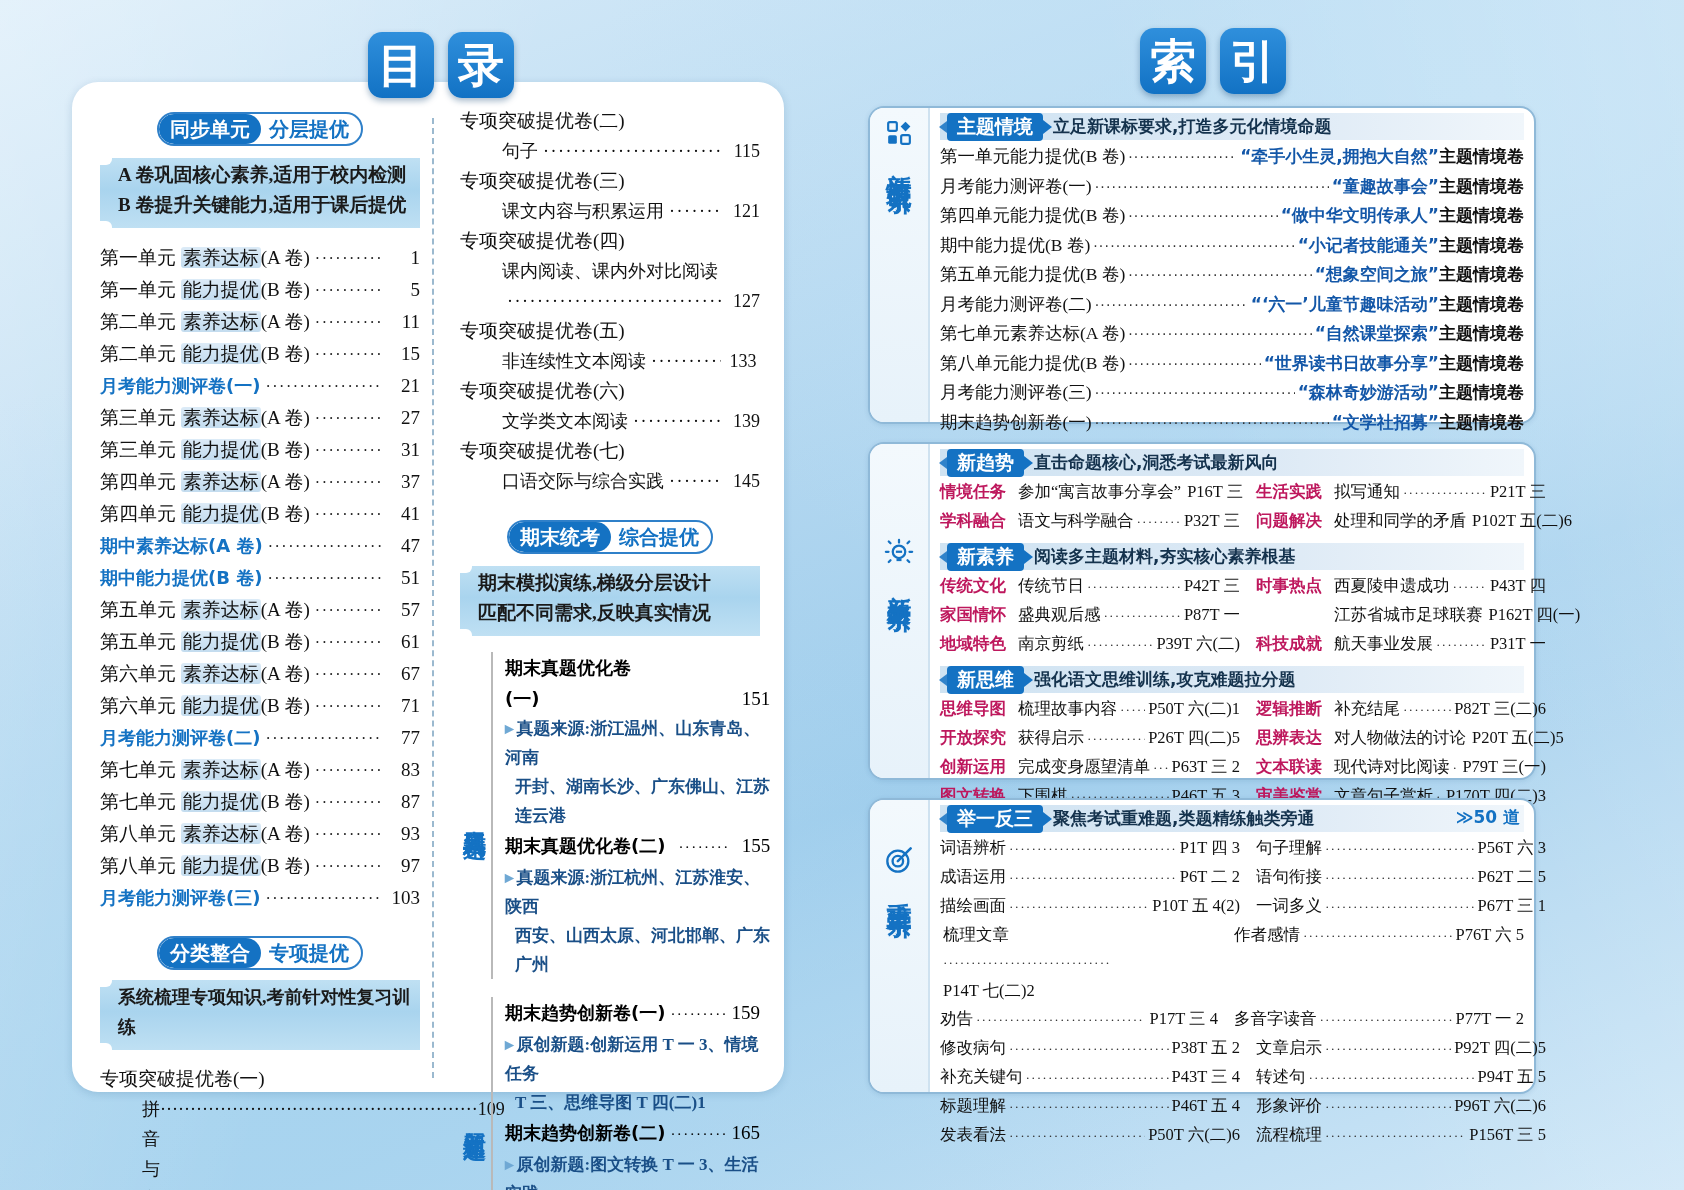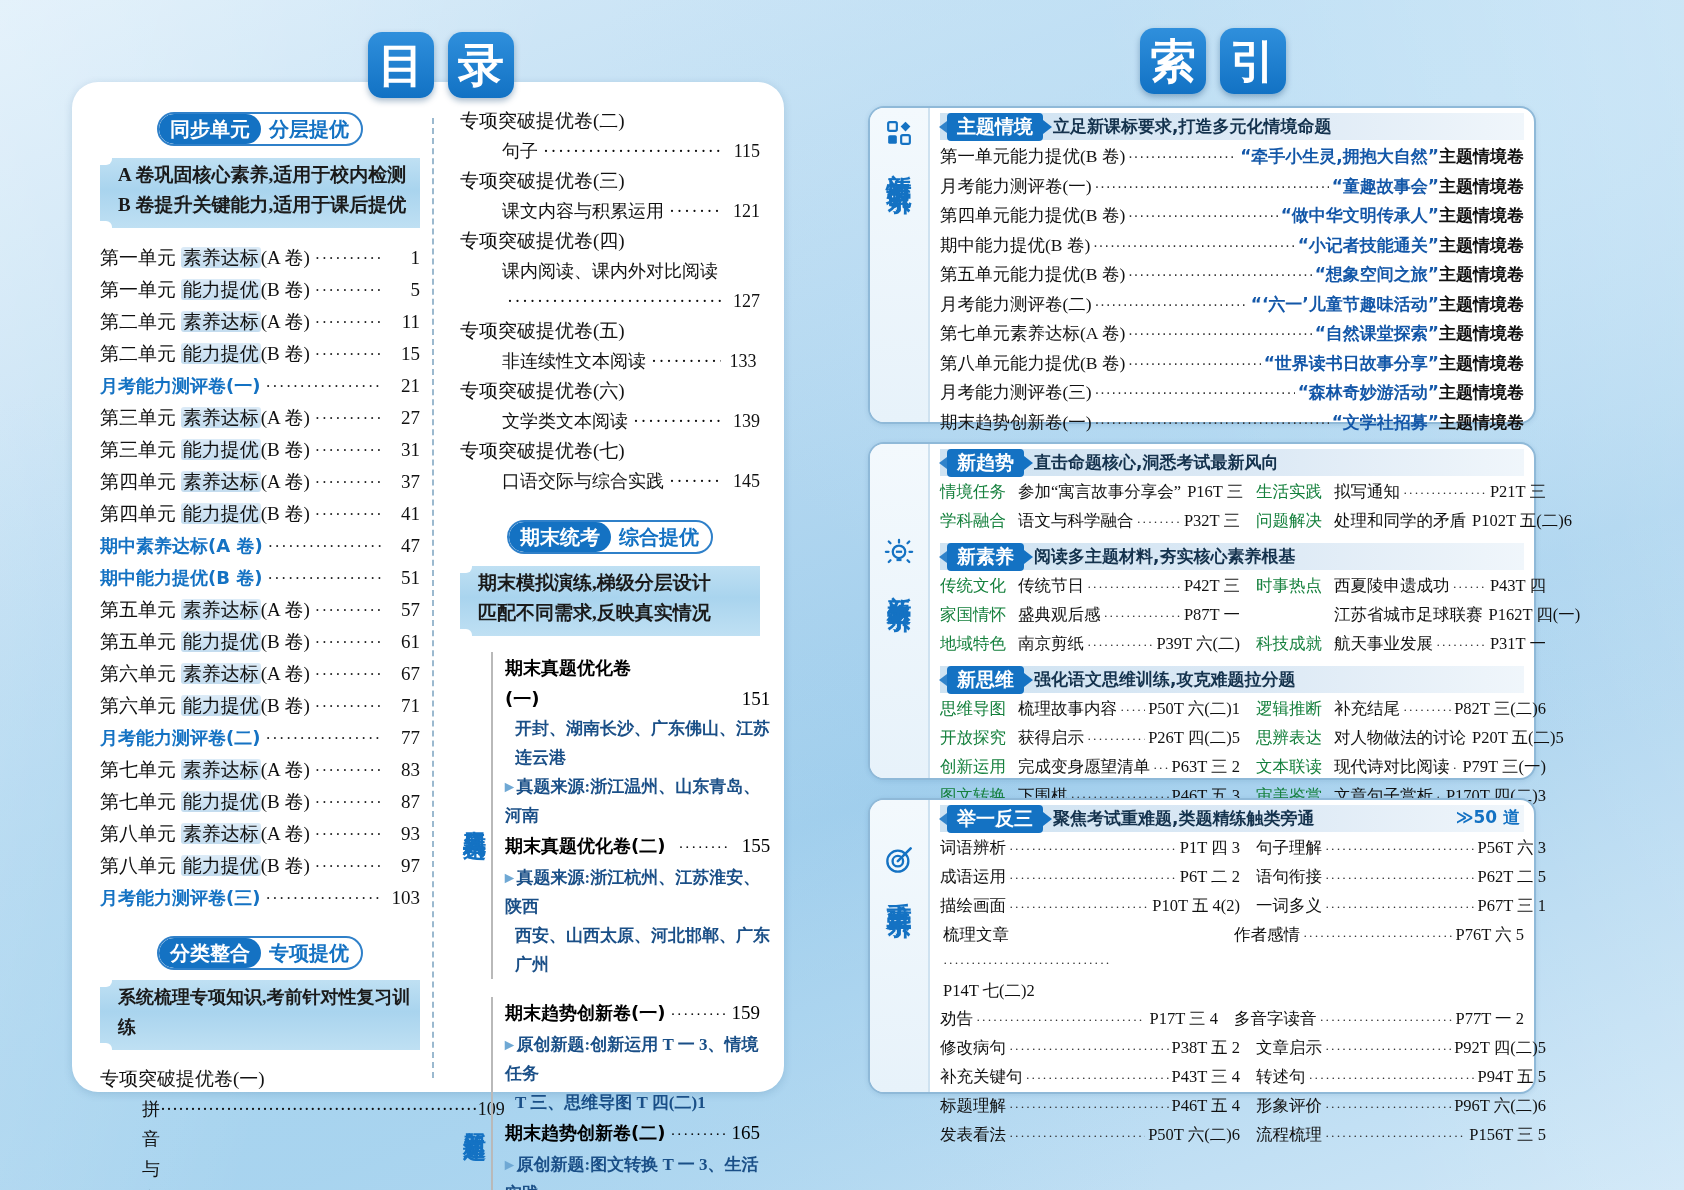--- a/index.html
+++ b/index.html
@@ -157,21 +157,21 @@
   .irow { display:flex; align-items:baseline; font-size:17px; line-height:28.5px; color:#111; white-space:nowrap;
           font-family:"DejaVu Sans","Liberation Sans",sans-serif; }
   .irow .lbl { font-family:"Liberation Serif", serif; font-size:17.5px; }
   .irow .dots { flex:1; overflow:hidden; letter-spacing:1.2px; font-size:14px; color:#333; margin:0 3px; }
   .irow .val { color:#1357a8; font-weight:bold; font-size:17px; }
 
   
   .twocol { display:flex; }
   .kv { display:flex; align-items:baseline; line-height:28px; white-space:nowrap; }
   .kv .k {
-    color:#15803d; font-weight:normal; font-size:16.5px;
+    color:#be185d; font-weight:bold; font-size:16.5px;
     font-family:"DejaVu Sans","Liberation Sans",sans-serif;
     width:78px; flex:0 0 78px;
   }
   .kv .v { font-size:16.5px; color:#111; font-family:"Liberation Serif",serif; }
   .kv .dots { flex:1; overflow:hidden; letter-spacing:1.1px; font-size:13.5px; color:#333; margin:0 3px; }
   .kv .p { font-size:16.5px; color:#111; font-family:"Liberation Serif",serif; }
 
   .count-badge {
     position:absolute; right:14px; top:6px;
     color:#1472c3; font-weight:bold; font-size:17px;
@@ -410,22 +410,22 @@
 
   <div style="display:flex; margin-top:16px;">
     <div class="vrail" style="flex:0 0 30px; text-align:center;">真题精选</div>
     <div style="border-left:2px solid #b9b9b9; padding-left:12px; flex:1;" id="zhenti-items">
         <div>
           <div style="display:flex;align-items:flex-end;font-size:19px;line-height:31px;gap:45px;">
             <span style="font-family:'DejaVu Sans',sans-serif;font-weight:bold;font-size:18px;">期末真题优化卷(一)</span>
             <span class="dots" style="flex:1;overflow:hidden;letter-spacing:1.4px;margin:0 5px;font-size:15px;">················</span>
             <span style="font-family:'Liberation Serif',serif;font-size:19px;">151</span>
           </div>
+          <div class="src"><span class="mk">▸</span>真题来源:浙江温州、山东青岛、河南</div>
           <div class="src" style="padding-left:10px;">开封、湖南长沙、广东佛山、江苏连云港</div>
-          <div class="src"><span class="mk">▸</span>真题来源:浙江温州、山东青岛、河南</div>
         </div>
         <div>
           <div style="display:flex;align-items:baseline;font-size:19px;line-height:31px;gap:8px;">
             <span style="font-family:'DejaVu Sans',sans-serif;font-weight:bold;font-size:18px;">期末真题优化卷(二)</span>
             <span class="dots" style="flex:1;overflow:hidden;letter-spacing:1.4px;margin:0 5px;font-size:15px;">················</span>
             <span style="font-family:'Liberation Serif',serif;font-size:19px;">155</span>
           </div>
           <div class="src"><span class="mk">▸</span>真题来源:浙江杭州、江苏淮安、陕西</div>
           <div class="src" style="padding-left:10px;">西安、山西太原、河北邯郸、广东广州</div>
         </div>

